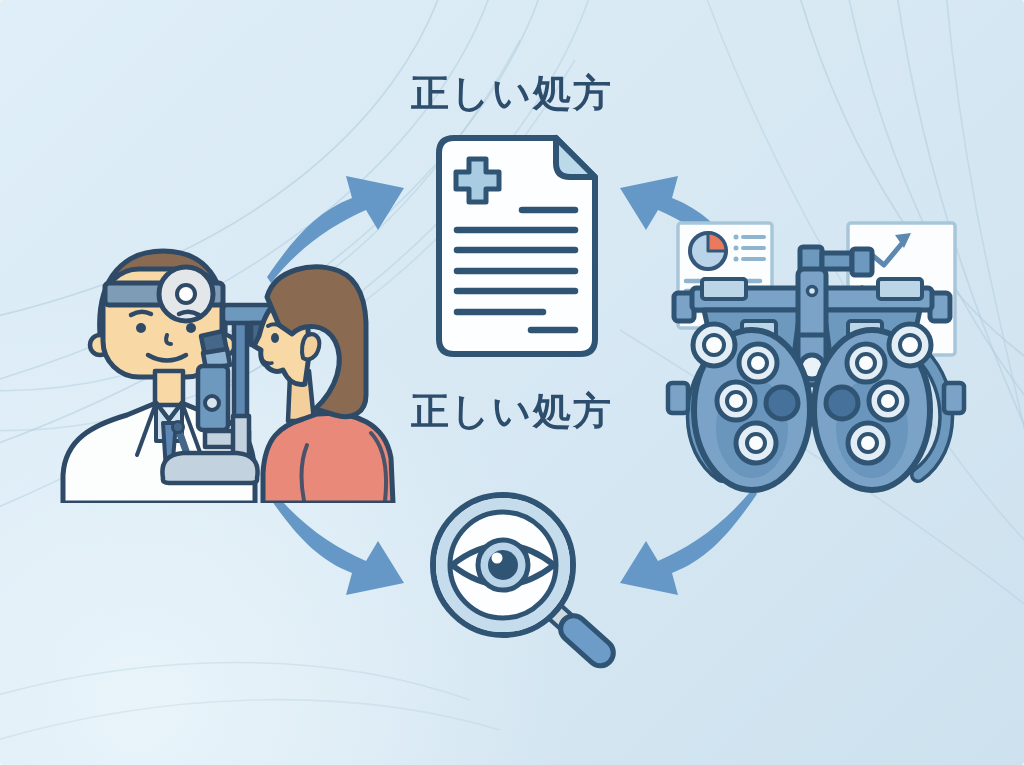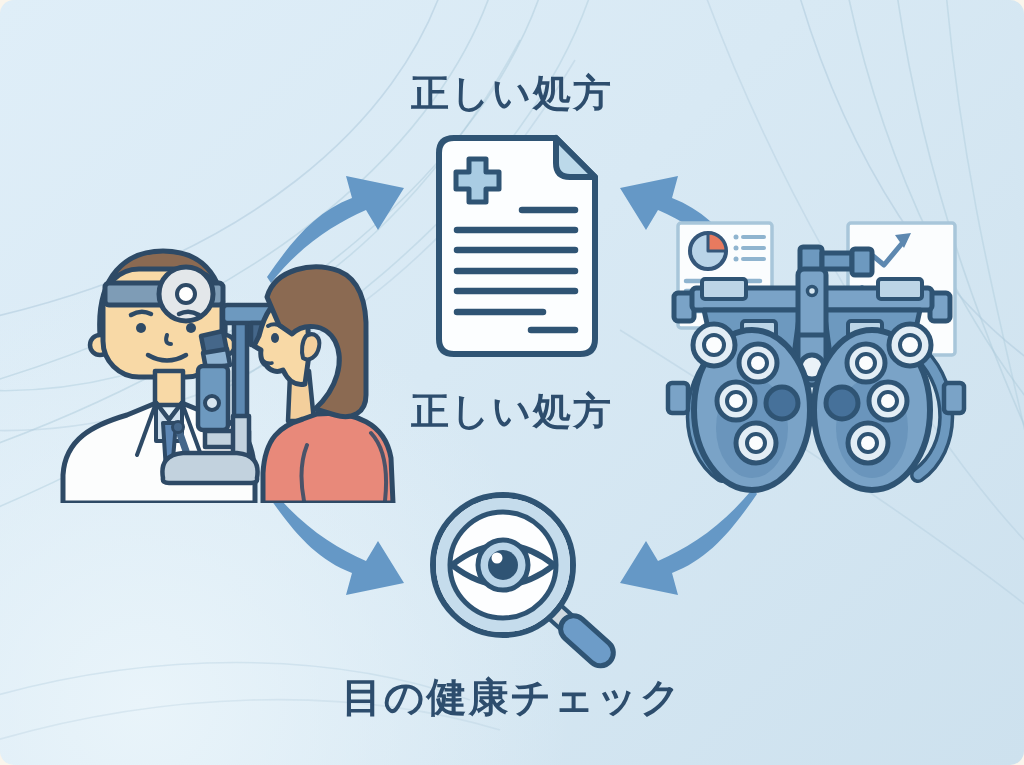--- a/index.html
+++ b/index.html
@@ -4,21 +4,21 @@
 <style>
   html,body{margin:0;padding:0;}
   body{
     width:1024px;height:765px;
     background:#faf5ec;
     font-family:"Liberation Sans",sans-serif;
     overflow:hidden;
   }
   .stage{
     position:relative;width:1024px;height:765px;
-    border-radius:14px;
+    border-radius:4px;
     background:
       radial-gradient(circle at 14% 92%, #e9f4fa 0%, rgba(233,244,250,0) 38%),
       linear-gradient(135deg,#dfeef8 0%,#d8e9f4 45%,#cde1ee 100%);
     overflow:hidden;
   }
   .abs{position:absolute;}
   .label{
     position:absolute;left:0;width:100%;
     text-align:center;
     color:#2d4d6d;
@@ -237,15 +237,14 @@
         <path d="M50,90 Q101,50 152,90 Q101,130 50,90 Z" fill="#fdfeff" stroke="#2f5474" stroke-width="6"></path>
         <circle cx="101" cy="90" r="25" fill="#b9d4e8" stroke="#2f5474" stroke-width="5"></circle>
         <circle cx="101" cy="90" r="15" fill="#2f5474"></circle>
         <circle cx="95" cy="83" r="5.5" fill="#ffffff"></circle>
       </g>
     </g>
   </svg>
 
   <div class="label label-top">正しい処方</div>
   <div class="label label-mid">正しい処方</div>
-  <div class="label label-bottom">目の健康チェック</div>
 
 </div>
 
 </body></html>

